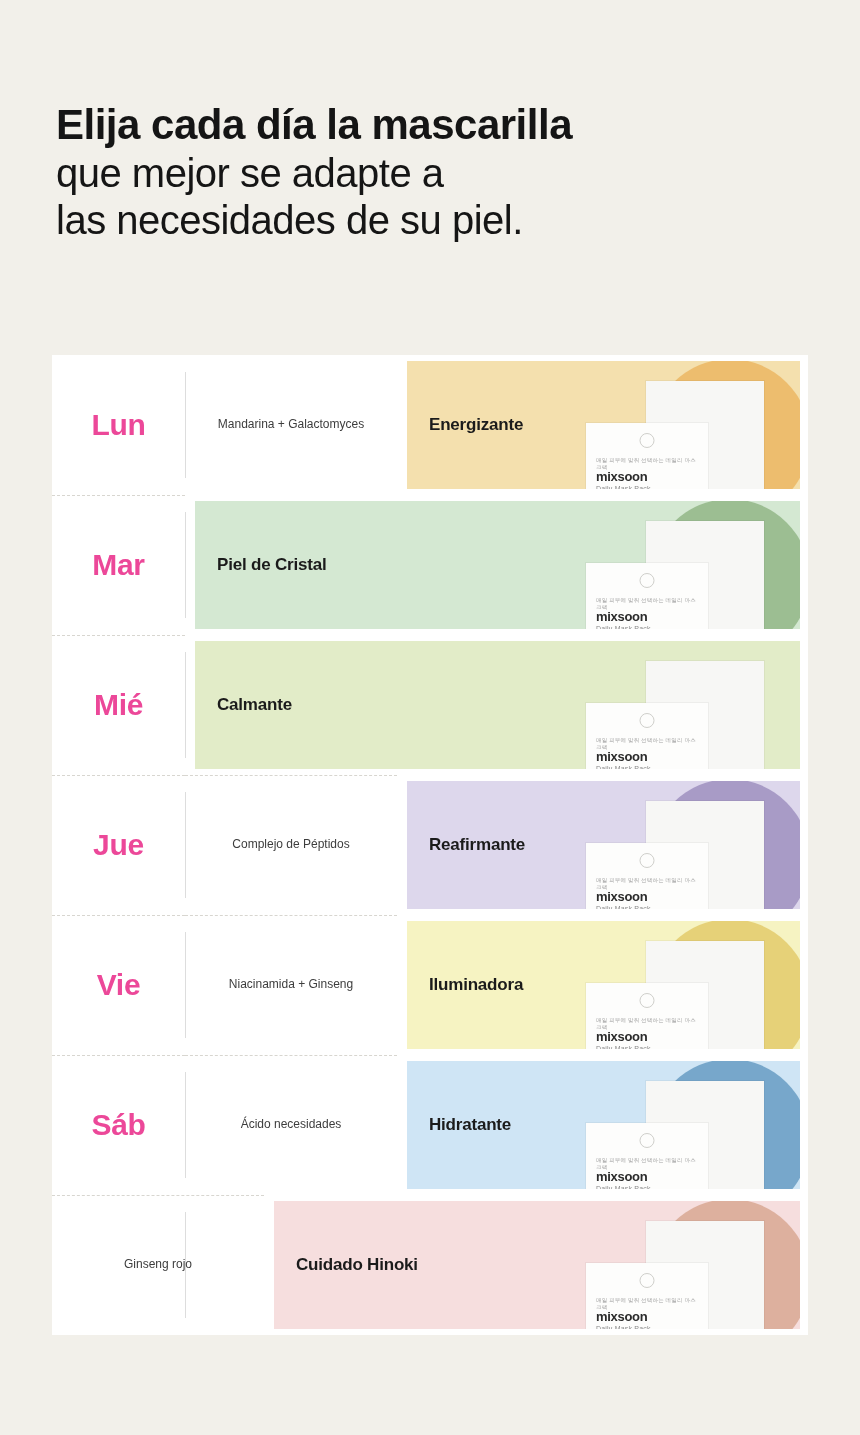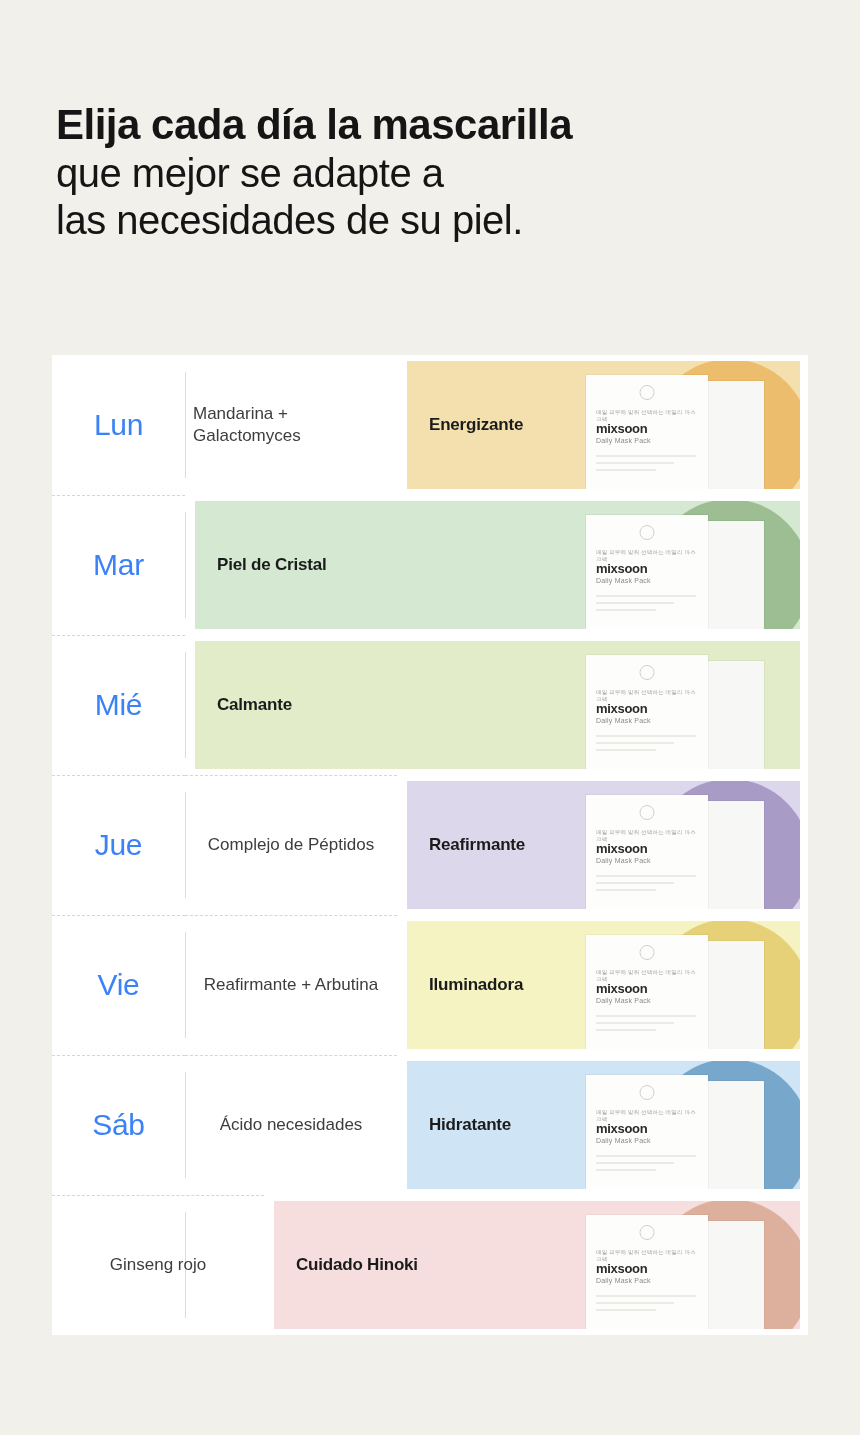--- a/index.html
+++ b/index.html
@@ -69,22 +69,22 @@
   .day-cell {
     position: relative;
     width: 133px;
     flex: 0 0 133px;
     display: flex;
     align-items: center;
     justify-content: center;
   }
   .day-label {
     font-size: 30px;
-    font-weight: normal;
-    color: #3b82f6;
+    font-weight: bold;
+    color: #ec4899;
     letter-spacing: -0.3px;
   }
   .divider-vert {
     position: absolute;
     left: 133px;
     top: 17px;
     bottom: 17px;
     width: 1px;
     background: #ddd;
   }
@@ -92,23 +92,23 @@
     position: relative;
     width: 212px;
     flex: 0 0 212px;
     display: flex;
     align-items: center;
     justify-content: center;
     padding: 0 8px;
     box-sizing: border-box;
   }
   .ingredient-label {
-    font-size: 17px;
+    font-size: 12px;
     color: #3d3d3d;
-    text-align: left;
+    text-align: center;
     line-height: 1.3;
   }
   .swatch-cell {
     position: relative;
     flex: 1 1 auto;
     margin-left: 10px;
     overflow: hidden;
   }
   .swatch {
     position: absolute;
@@ -143,20 +143,21 @@
   .pack.back {
     right: 36px;
     width: 118px;
     top: 20px;
     background: #f7f7f5;
     z-index: 2;
   }
   .pack.front {
     right: 92px;
     z-index: 3;
+    margin-top: 48px;
   }
   .pack-hole {
     position: absolute;
     top: 10px;
     left: 50%;
     transform: translateX(-50%);
     width: 13px;
     height: 13px;
     border: 1px solid #cfcfcb;
     border-radius: 50%;
@@ -328,21 +329,21 @@
         <span class="swatch-label">Reafirmante</span>
       </div>
     </div>
   </div>
       <div class="row">
     <div class="day-cell">
       <span class="day-label">Vie</span>
     </div>
     <div class="divider-vert"></div>
     <div class="ingredient-cell">
-      <span class="ingredient-label">Reafirmante + Arbutina</span>
+      <span class="ingredient-label">Niacinamida + Ginseng</span>
     </div>
     <div class="swatch-cell">
       <div class="swatch" style="background:#f6f3c2">
         <div class="art" style="right:-10px;bottom:-30px;width:160px;height:160px;border-radius:50%;background:#d9b43c;opacity:0.55"></div>
         <div class="art" style="right:86px;bottom:-46px;width:110px;height:110px;border-radius:50%;background:#d9b43c;opacity:0.28"></div>
         <div class="pack back"></div>
         <div class="pack front">
           <div class="pack-hole"></div>
           <div class="pack-desc">매일 피부에 맞춰 선택하는 데일리 마스크팩</div>
           <div class="pack-brand">mixsoon</div>

